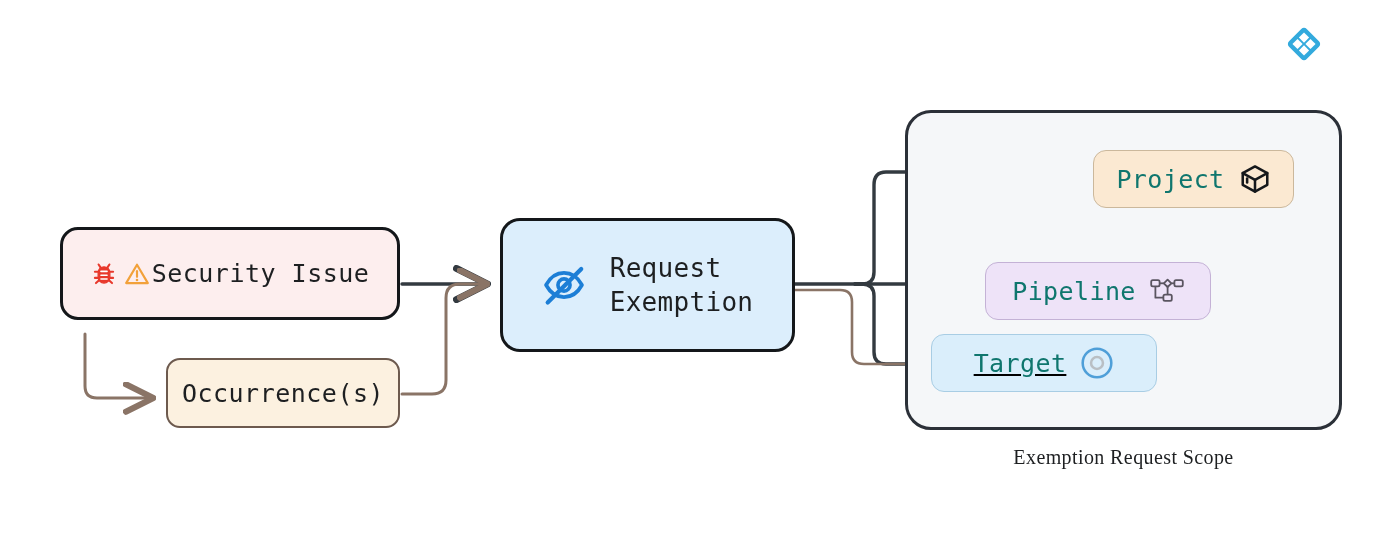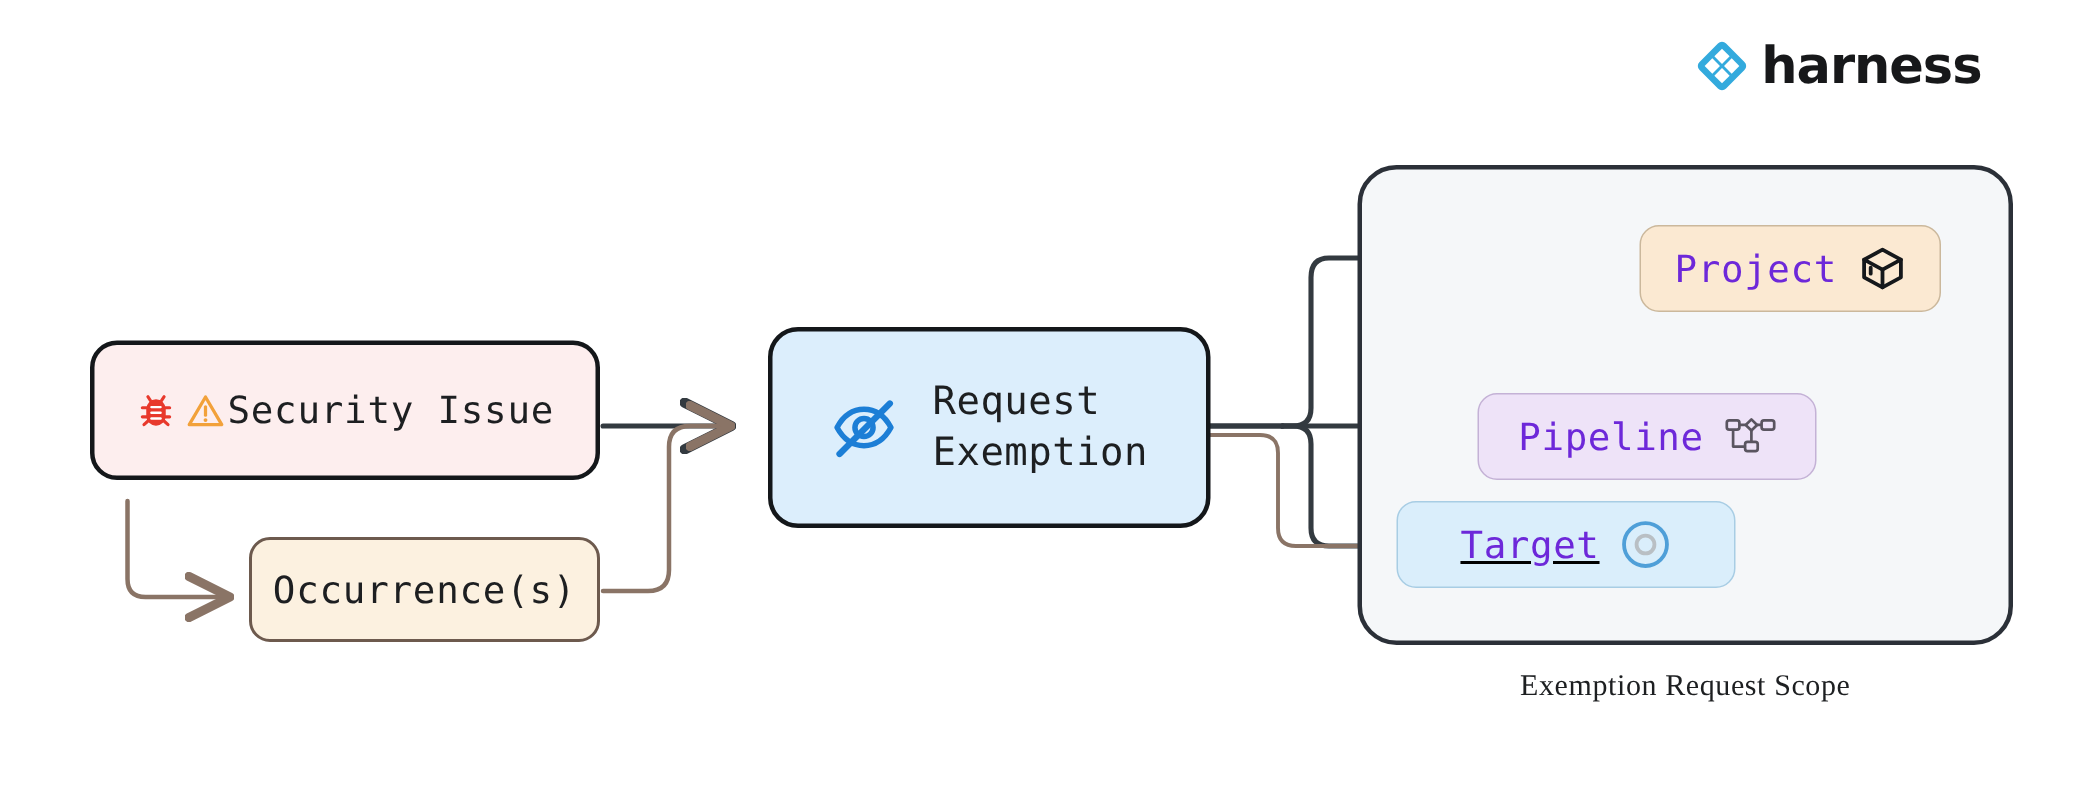--- a/index.html
+++ b/index.html
@@ -90,21 +90,21 @@
     border-radius: 14px;
     align-items: center;
   }
   #node-occurrence .label {
     font-size: 25px;
     letter-spacing: 0.5px;
   }
 
   
   #node-request {
-    left: 512px;
+    left: 500px;
     top: 218px;
     width: 295px;
     height: 134px;
     background: #dceefc;
     border: 3px solid #14171a;
     border-radius: 20px;
     gap: 24px;
   }
   #node-request .label {
     font-size: 26px;
@@ -143,21 +143,21 @@
     display: flex;
     align-items: center;
     justify-content: center;
     gap: 14px;
     border-radius: 13px;
   }
   .scope-node .label {
     font-family: "DejaVu Sans Mono", "Liberation Mono", monospace;
     font-size: 25px;
     letter-spacing: 0.4px;
-    color: #6d28d9;
+    color: #0f766e;
     text-align: center;
   }
   .scope-node .icon-slot {
     display: flex;
     align-items: center;
     justify-content: center;
   }
 
   #node-project {
     left: 1093px;
@@ -201,21 +201,20 @@
 <div id="canvas">
 
   <div id="brand">
     <svg class="logo-mark" viewBox="0 0 100 100">
       <path d="M42 6 L6 42 a11 11 0 0 0 0 16 L42 94 a11 11 0 0 0 16 0 L94 58 a11 11 0 0 0 0 -16 L58 6 a11 11 0 0 0 -16 0 Z" fill="#33aadd"></path>
       <path d="M50 16 L65 31 L50 46 L35 31 Z" fill="#ffffff"></path>
       <path d="M50 54 L65 69 L50 84 L35 69 Z" fill="#ffffff"></path>
       <path d="M16 50 L31 35 L46 50 L31 65 Z" fill="#ffffff"></path>
       <path d="M54 50 L69 35 L84 50 L69 65 Z" fill="#ffffff"></path>
     </svg>
-    <span class="logo-word">harness</span>
   </div>
 
   <svg id="edges">
     <defs>
       <marker id="ah-dark" viewBox="0 0 12 12" refX="10.5" refY="6" markerWidth="11" markerHeight="11" orient="auto-start-reverse">
         <path d="M1 1 L11 6 L1 11" fill="none" stroke="#333a40" stroke-width="2.2" stroke-linecap="round" stroke-linejoin="round"></path>
       </marker>
       <marker id="ah-tan" viewBox="0 0 12 12" refX="10.5" refY="6" markerWidth="11" markerHeight="11" orient="auto-start-reverse">
         <path d="M1 1 L11 6 L1 11" fill="none" stroke="#8a7466" stroke-width="2.2" stroke-linecap="round" stroke-linejoin="round"></path>
       </marker>

